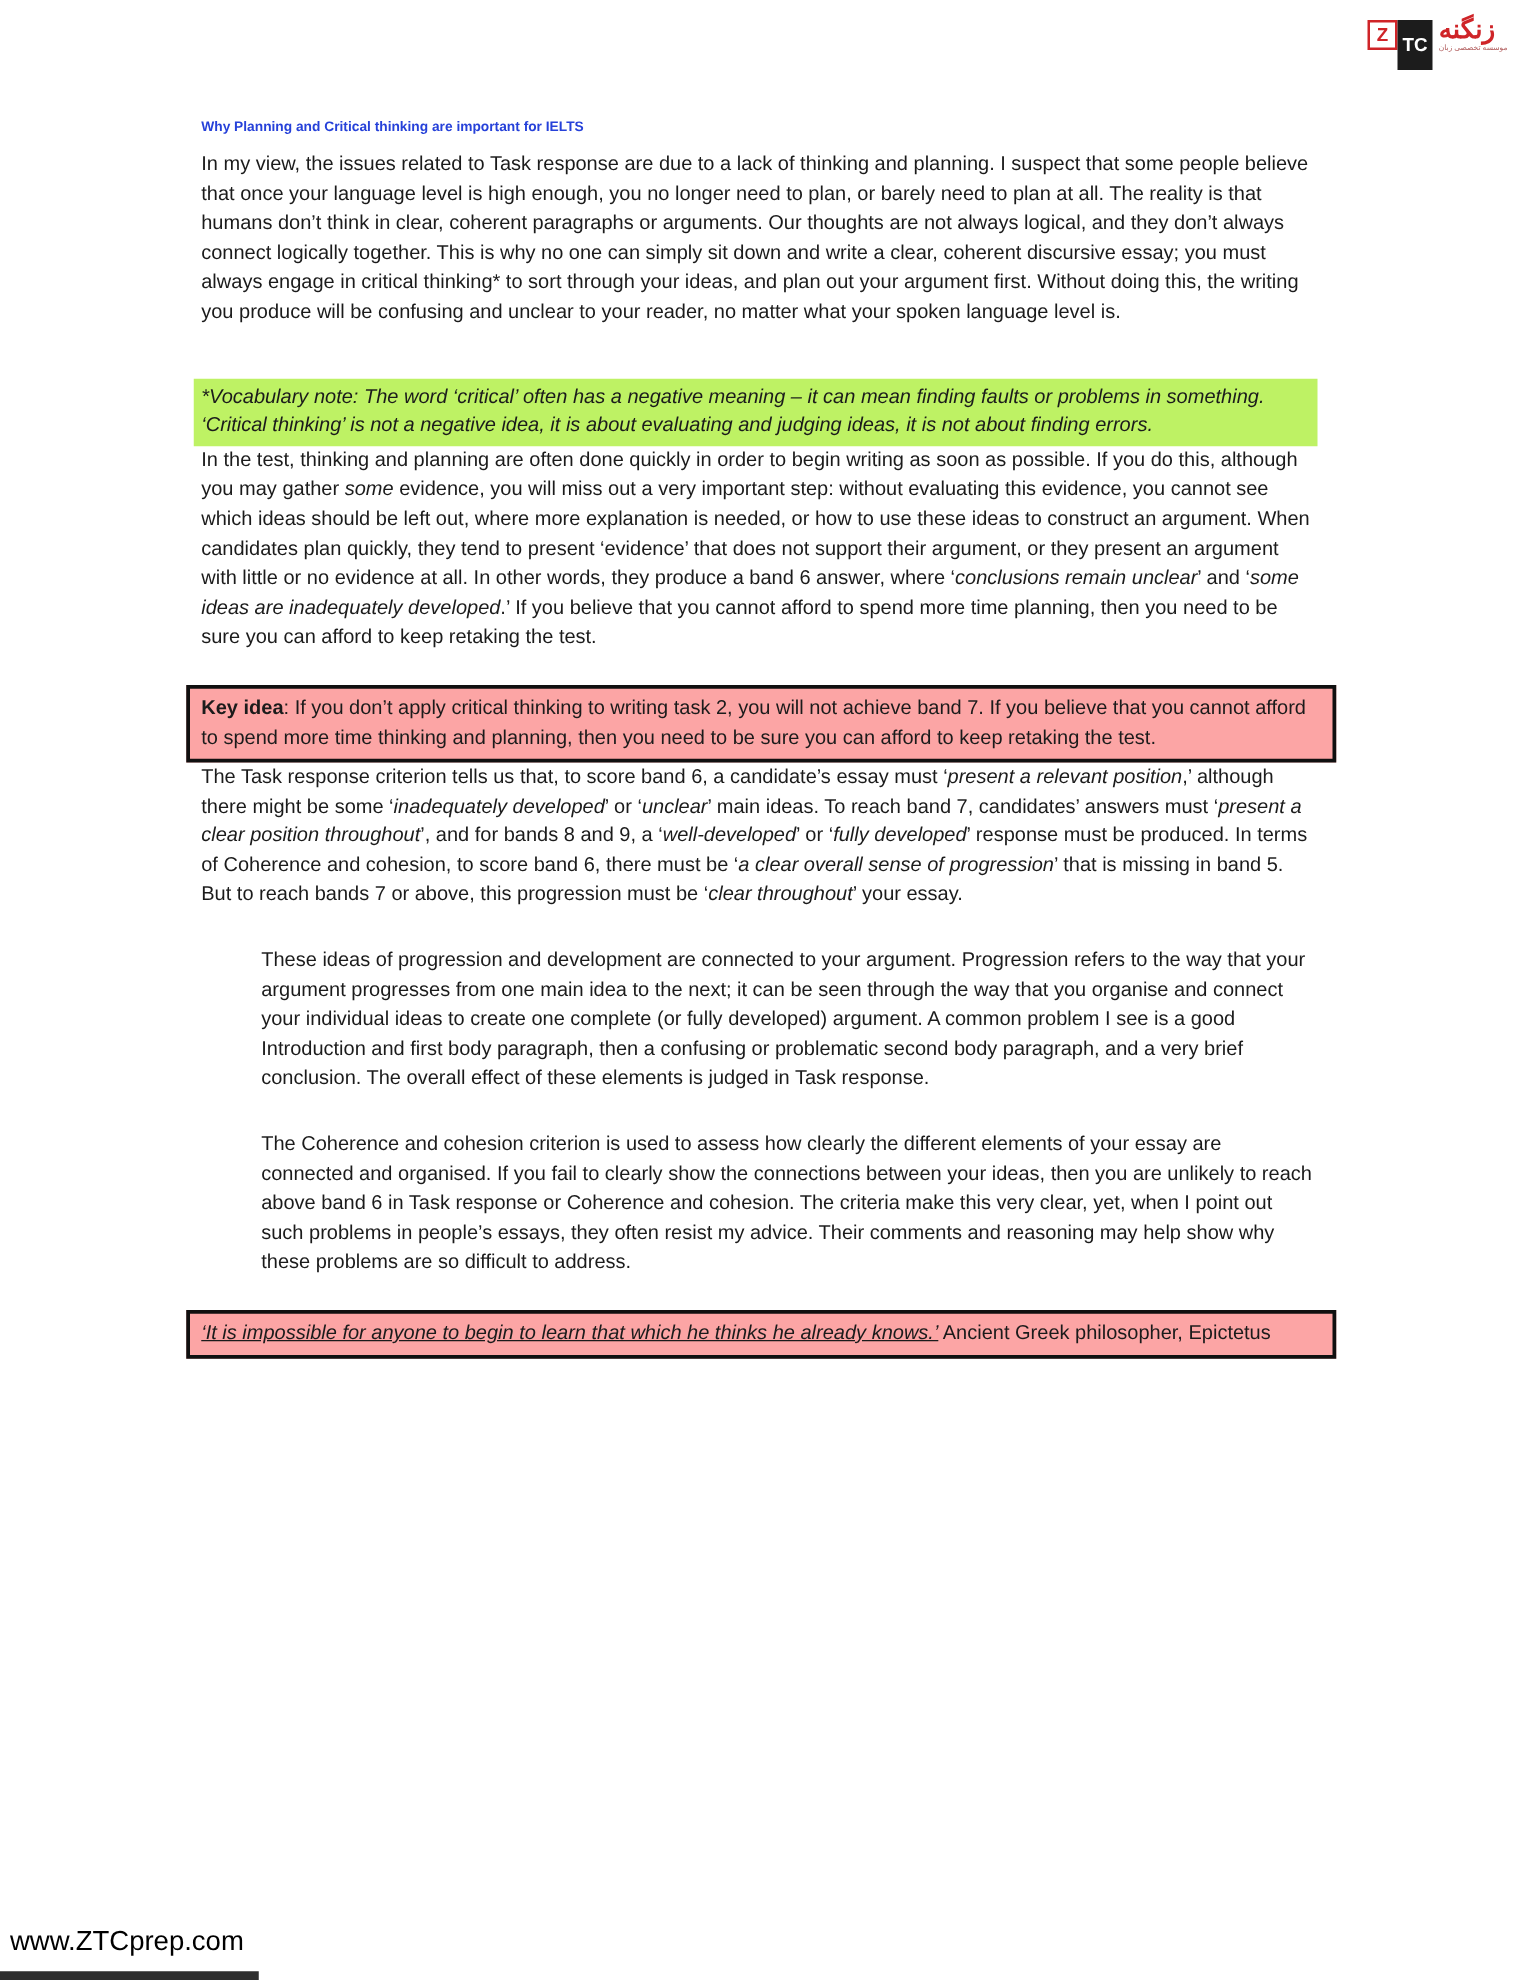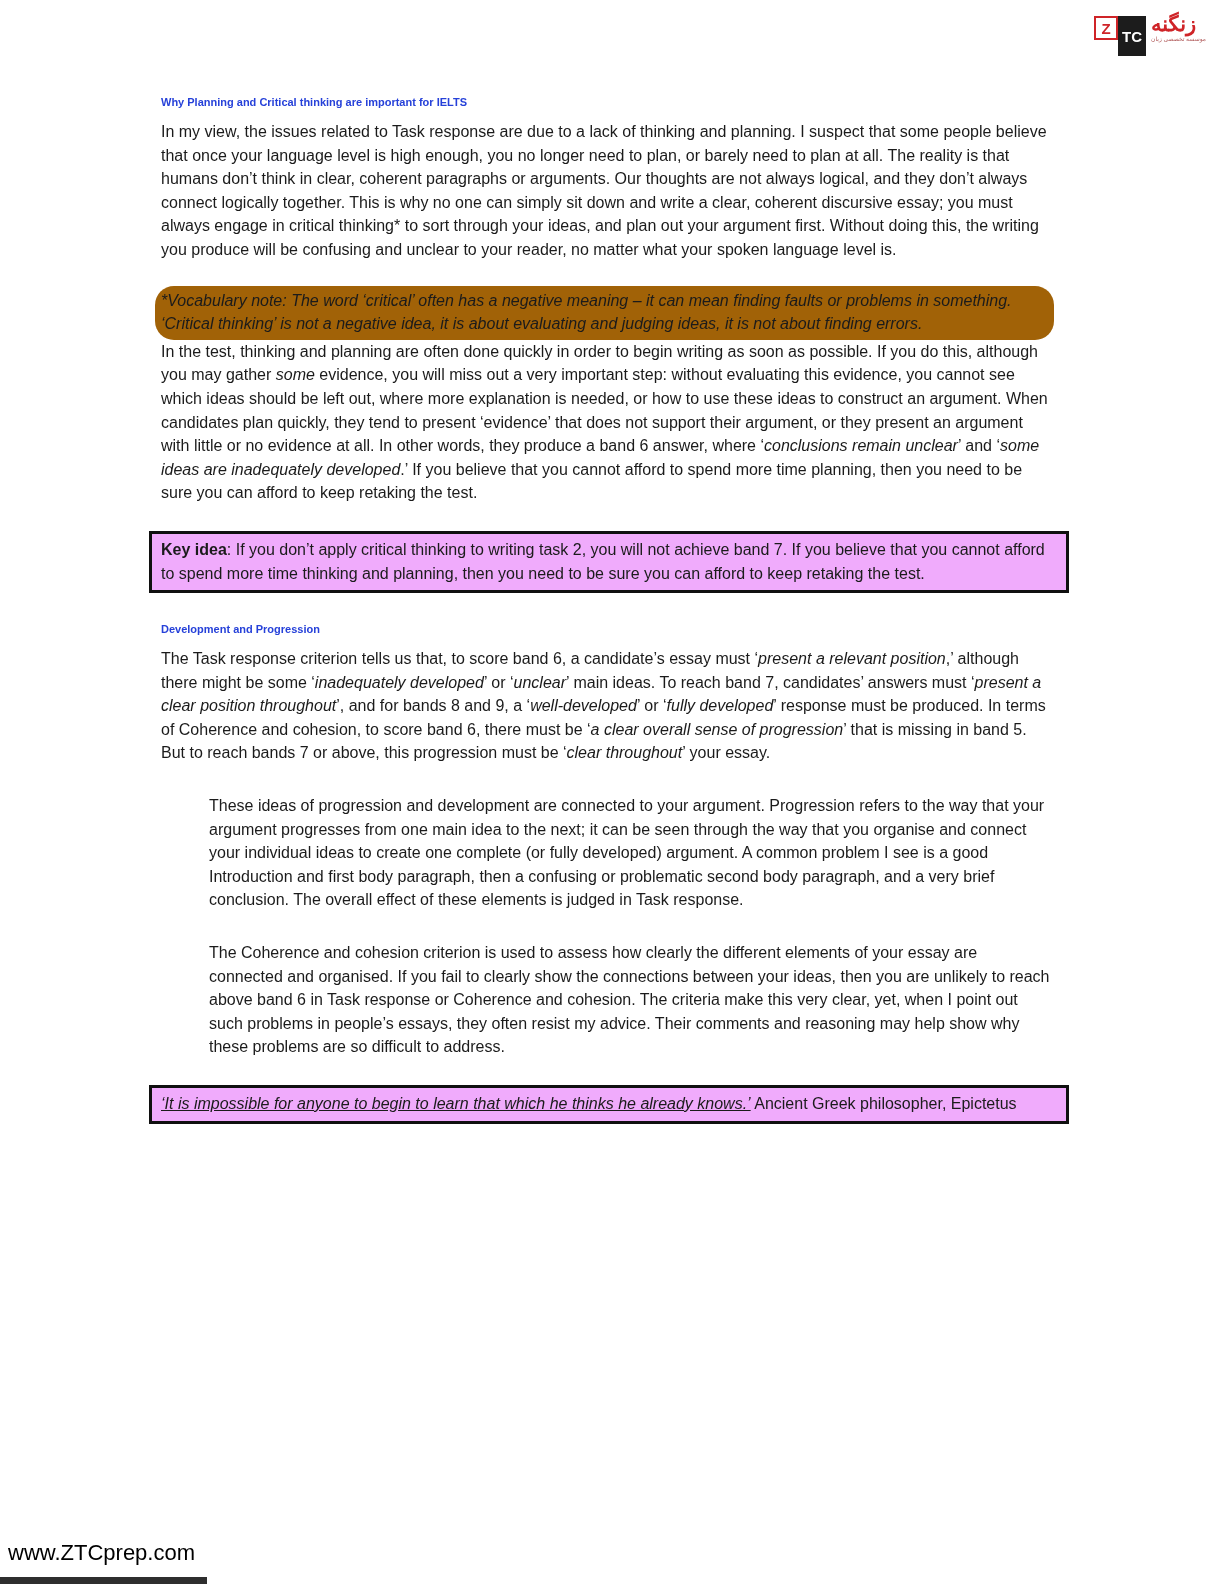--- a/index.html
+++ b/index.html
@@ -76,29 +76,28 @@
     font-size: 11px;
     font-weight: bold;
     margin: 0 0 8px 0;
     line-height: 20px;
   }
   .heading.spaced { margin-top: 26px; }
   .para { margin: 0; }
   .para.gap-top { margin-top: 29px; margin-left: 48px; }
 
   .vocab-note {
-    background: #a16207;
+    background: #bef264;
     font-style: italic;
     padding: 3px 8px 4px 6px;
-    margin: 24px 0 0 -6px;
-    border-radius: 19px;
+    margin: 41px 0 0 -6px;
   }
 
   .callout {
-    background: #f0abfc;
+    background: #fca5a5;
     border: 3px solid #101010;
     padding: 4px 10px 5px 9px;
     margin: 26px -15px 0 -12px;
   }
 
   
   .footer-url {
     position: absolute;
     left: 8px;
     top: 1540px;
@@ -132,21 +131,20 @@
 
     <div class="heading">Why Planning and Critical thinking are important for IELTS</div>
     <p class="para"><span>In my view, the issues related to Task response are due to a lack of thinking and planning. I suspect that some people believe that once your language level is high enough, you no longer need to plan, or barely need to plan at all. The reality is that humans don’t think in clear, coherent paragraphs or arguments. Our thoughts are not always logical, and they don’t always connect logically together. This is why no one can simply sit down and write a clear, coherent discursive essay; you must always engage in critical thinking* to sort through your ideas, and plan out your argument first. Without doing this, the writing you produce will be confusing and unclear to your reader, no matter what your spoken language level is.</span></p>
 
     <div class="vocab-note"><span style="font-style: italic;">*Vocabulary note: The word ‘critical’ often has a negative meaning – it can mean finding faults or problems in something. ‘Critical thinking’ is not a negative idea, it is about evaluating and judging ideas, it is not about finding errors.</span></div>
 
     <p class="para"><span>In the test, thinking and planning are often done quickly in order to begin writing as soon as possible. If you do this, although you may gather </span><span style="font-style: italic;">some</span><span> evidence, you will miss out a very important step: without evaluating this evidence, you cannot see which ideas should be left out, where more explanation is needed, or how to use these ideas to construct an argument. When candidates plan quickly, they tend to present ‘evidence’ that does not support their argument, or they present an argument with little or no evidence at all. In other words, they produce a band 6 answer, where ‘</span><span style="font-style: italic;">conclusions remain unclear</span><span>’ and ‘</span><span style="font-style: italic;">some ideas are inadequately developed</span><span>.’ If you believe that you cannot afford to spend more time planning, then you need to be sure you can afford to keep retaking the test.</span></p>
 
     <div class="callout"><span style="font-weight: bold;">Key idea</span><span>: If you don’t apply critical thinking to writing task 2, you will not achieve band 7. If you believe that you cannot afford to spend more time thinking and planning, then you need to be sure you can afford to keep retaking the test.</span></div>
 
-    <div class="heading spaced">Development and Progression</div>
     <p class="para"><span>The Task response criterion tells us that, to score band 6, a candidate’s essay must ‘</span><span style="font-style: italic;">present a relevant position</span><span>,’ although there might be some ‘</span><span style="font-style: italic;">inadequately developed</span><span>’ or ‘</span><span style="font-style: italic;">unclear</span><span>’ main ideas. To reach band 7, candidates’ answers must ‘</span><span style="font-style: italic;">present a clear position throughout</span><span>’, and for bands 8 and 9, a ‘</span><span style="font-style: italic;">well-developed</span><span>’ or ‘</span><span style="font-style: italic;">fully developed</span><span>’ response must be produced. In terms of Coherence and cohesion, to score band 6, there must be ‘</span><span style="font-style: italic;">a clear overall sense of progression</span><span>’ that is missing in band 5. But to reach bands 7 or above, this progression must be ‘</span><span style="font-style: italic;">clear throughout</span><span>’ your essay.</span></p>
     <p class="para gap-top"><span>These ideas of progression and development are connected to your argument. Progression refers to the way that your argument progresses from one main idea to the next; it can be seen through the way that you organise and connect your individual ideas to create one complete (or fully developed) argument. A common problem I see is a good Introduction and first body paragraph, then a confusing or problematic second body paragraph, and a very brief conclusion. The overall effect of these elements is judged in Task response.</span></p>
     <p class="para gap-top"><span>The Coherence and cohesion criterion is used to assess how clearly the different elements of your essay are connected and organised. If you fail to clearly show the connections between your ideas, then you are unlikely to reach above band 6 in Task response or Coherence and cohesion. The criteria make this very clear, yet, when I point out such problems in people’s essays, they often resist my advice. Their comments and reasoning may help show why these problems are so difficult to address.</span></p>
 
     <div class="callout"><span style="font-style: italic; text-decoration: underline;">‘It is impossible for anyone to begin to learn that which he thinks he already knows.’</span><span> Ancient Greek philosopher, Epictetus</span></div>
 
   </div>
 
   <div class="footer-url">www.ZTCprep.com</div>
   <div class="bottom-bar"></div>

